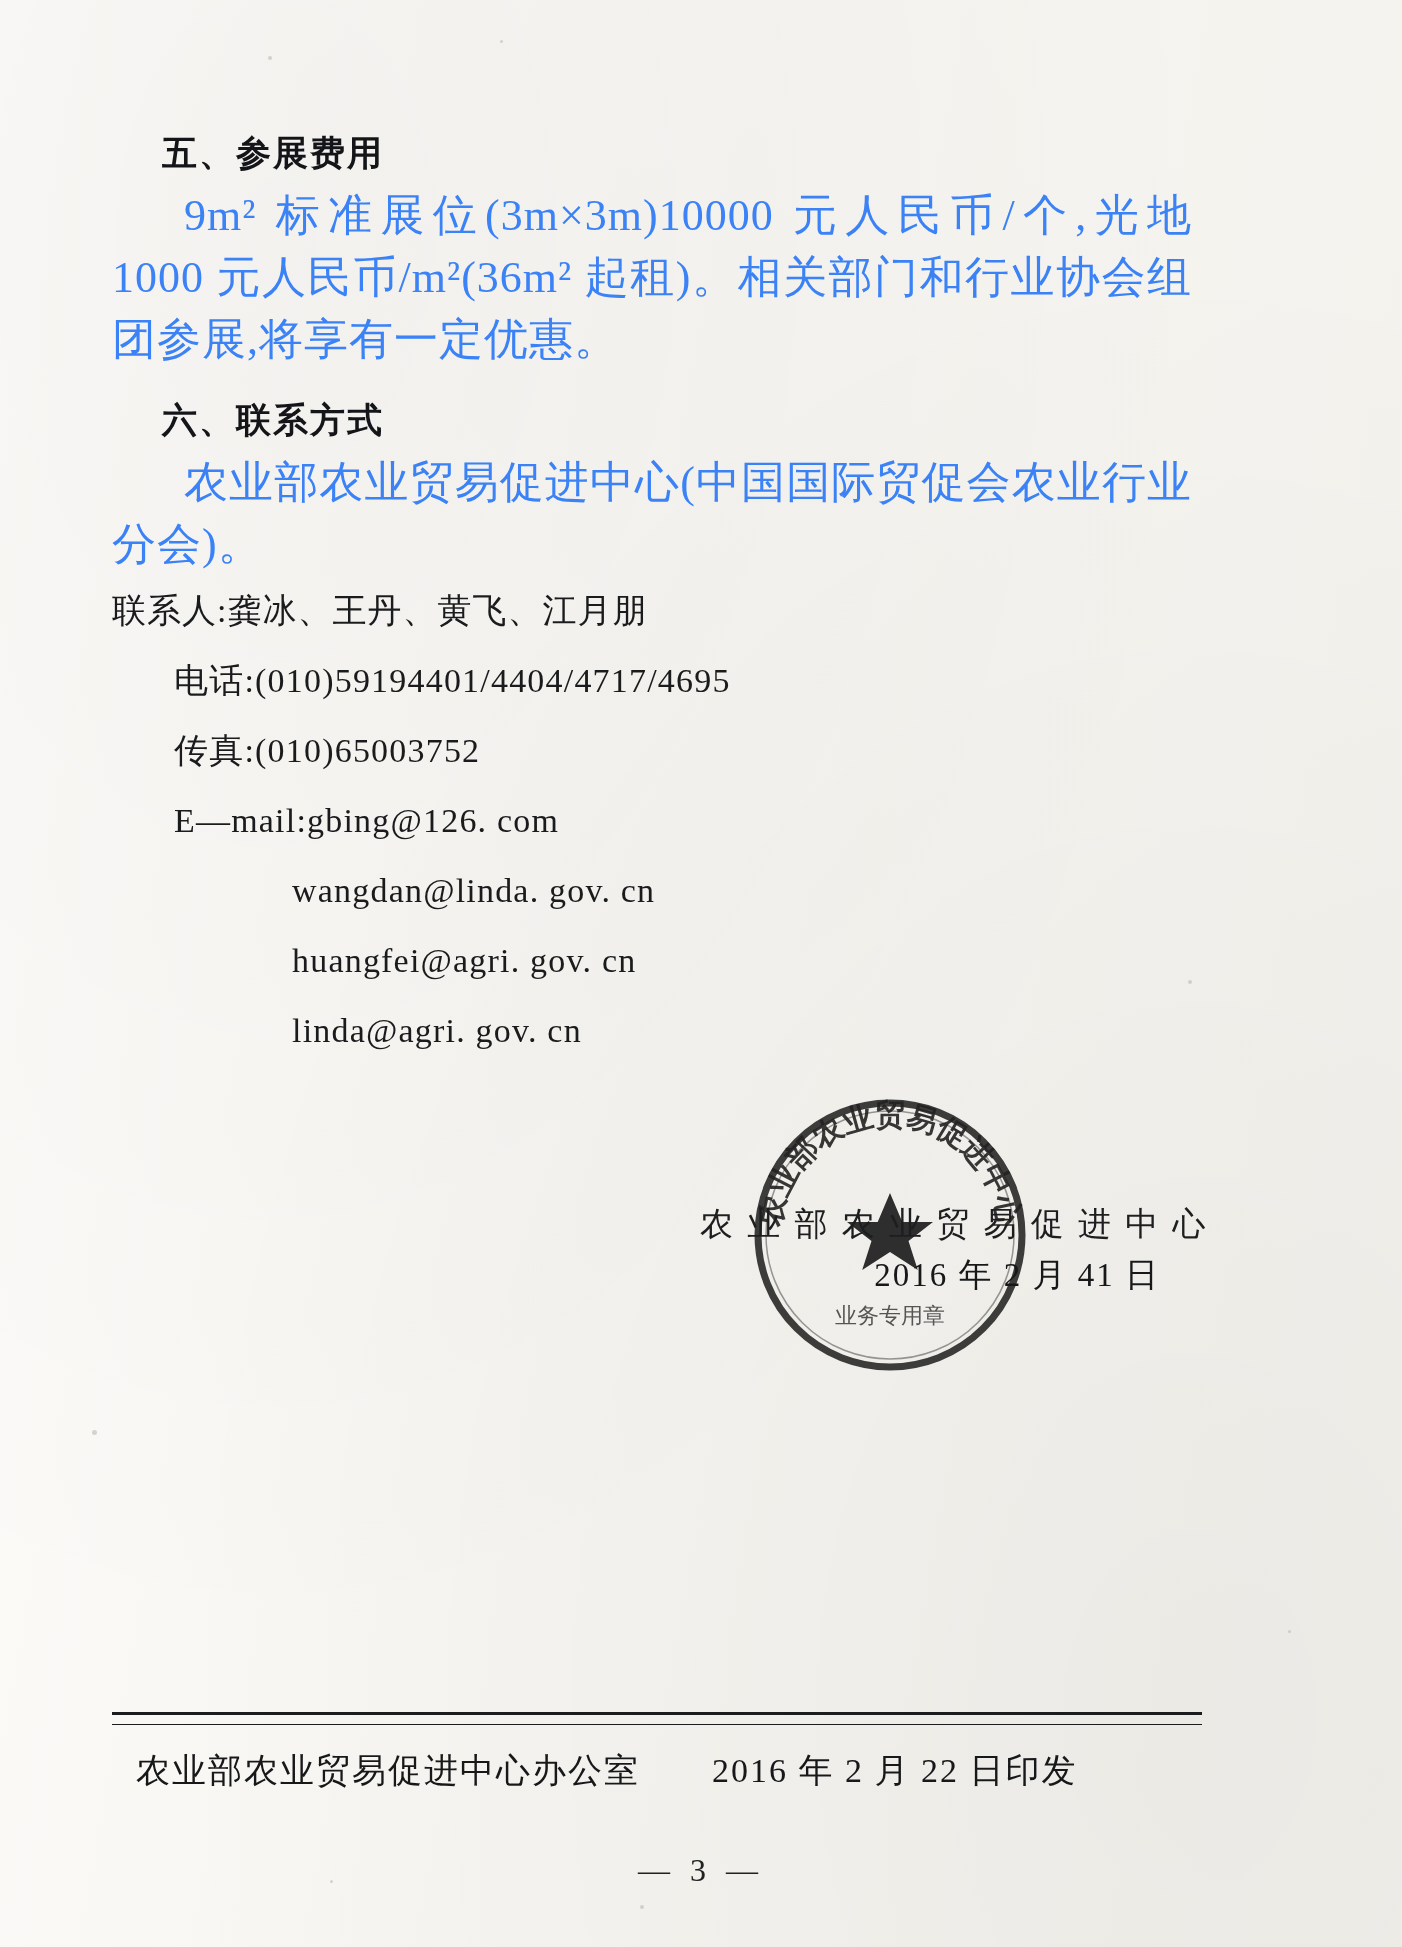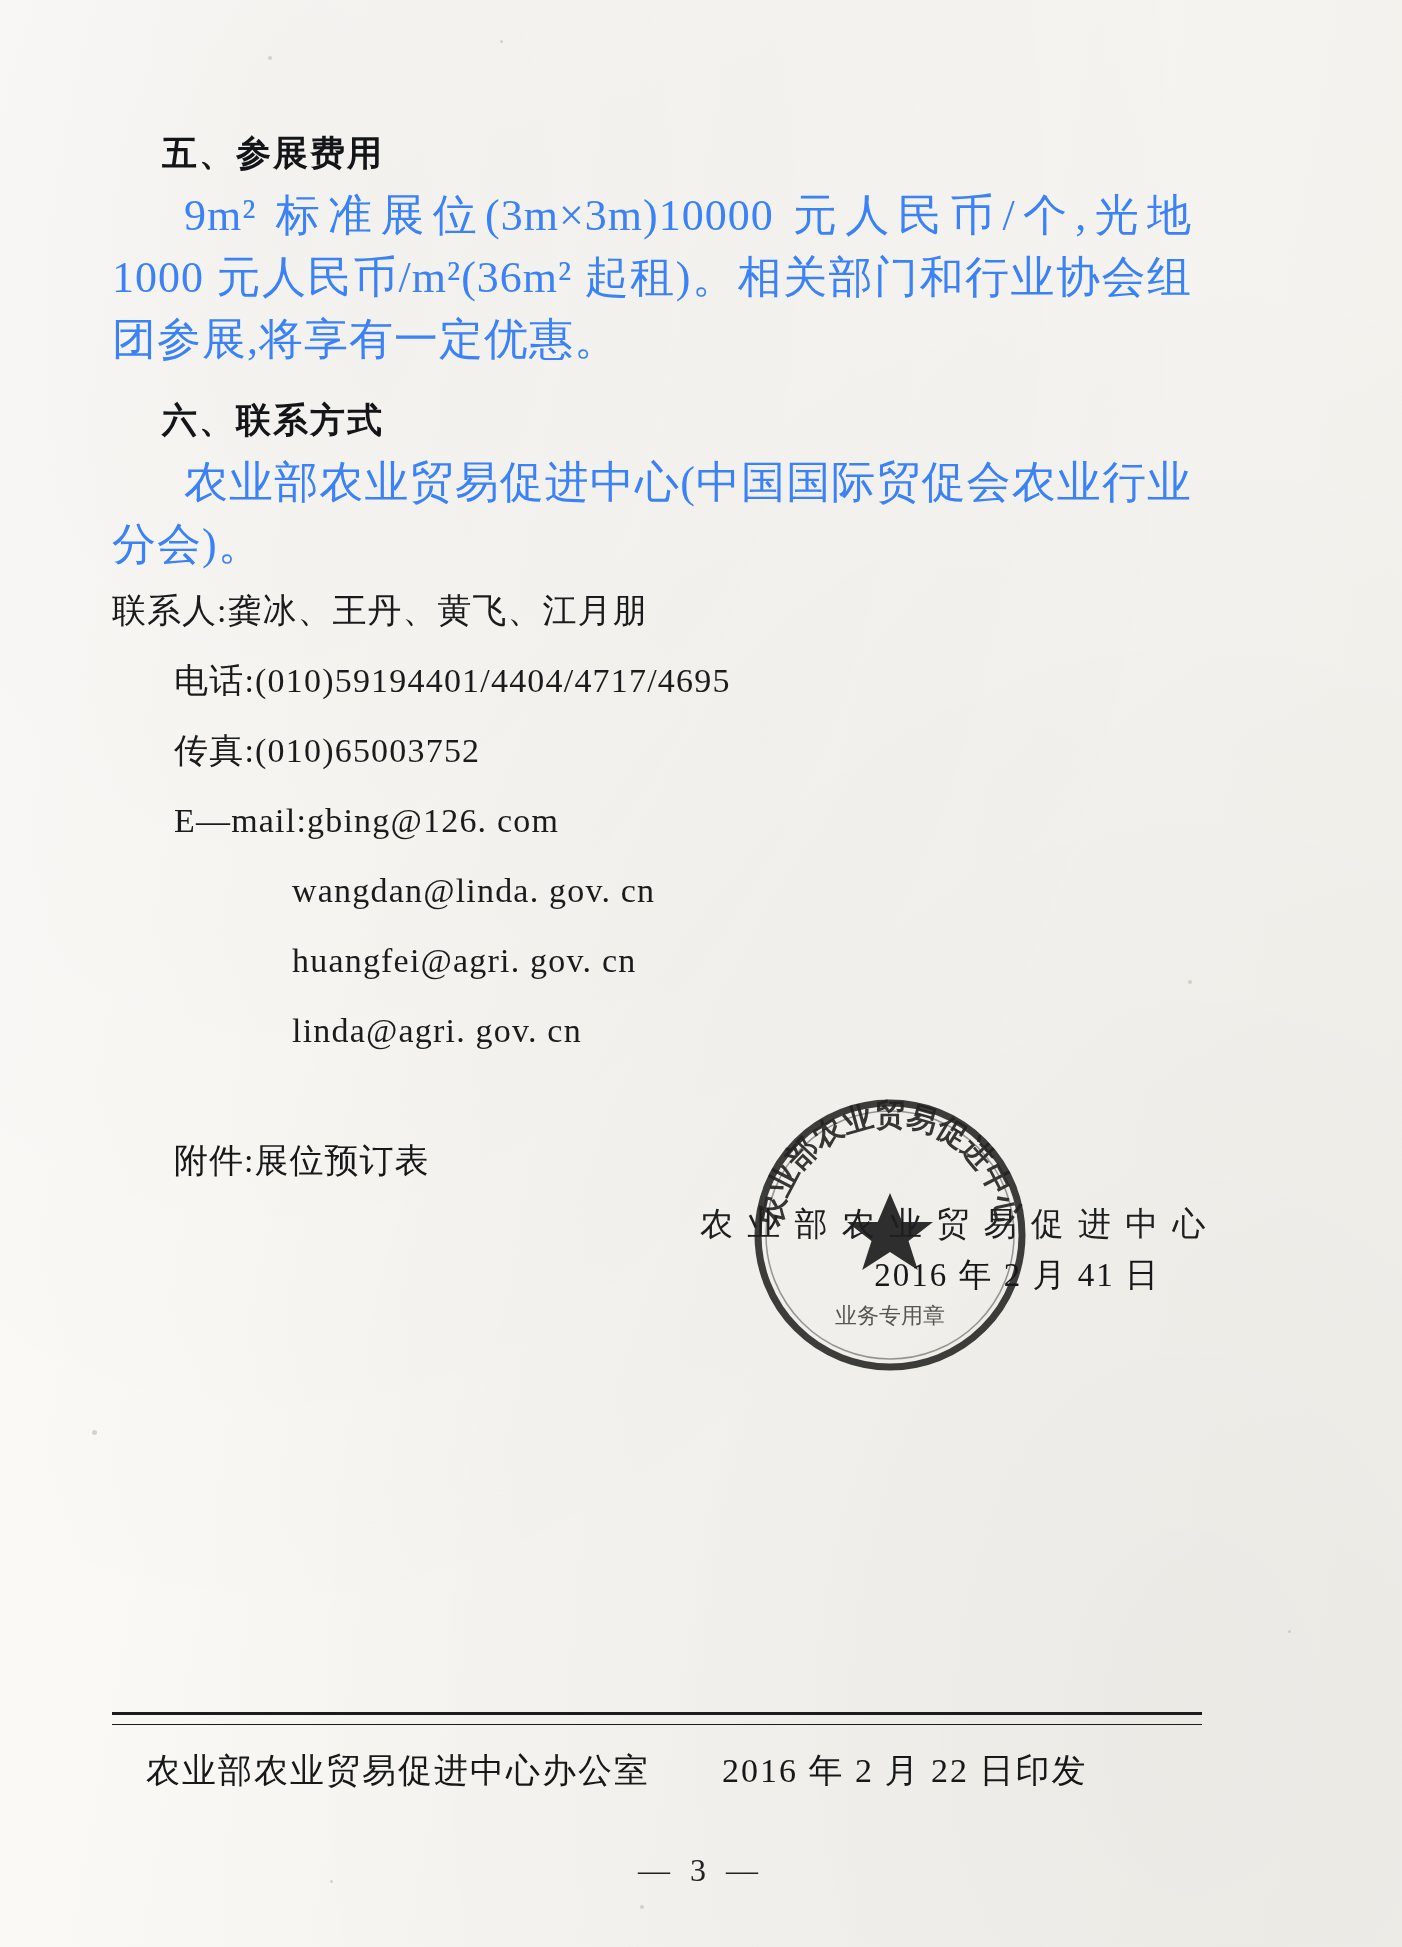--- a/index.html
+++ b/index.html
@@ -123,21 +123,21 @@
     width: 1090px;
     height: 0;
     border-top: 3px solid #1b1c1e;
   }
   .footer-rule.second {
     top: 1724px;
     border-top: 1px solid #1b1c1e;
   }
   .footer-row {
     position: absolute;
-    left: 118px;
+    left: 108px;
     top: 1748px;
     width: 1090px;
     display: flex;
     align-items: center;
   }
   .footer-left {
     font-size: 34px;
     letter-spacing: 2px;
     padding-left: 28px;
   }
@@ -185,21 +185,20 @@
     <p class="line-item">联系人:龚冰、王丹、黄飞、江月朋</p>
     <p class="line-item pad-l mono-ish">电话:(010)59194401/4404/4717/4695</p>
     <p class="line-item pad-l mono-ish">传真:(010)65003752</p>
     <p class="line-item pad-l mono-ish">E—mail:gbing@126. com</p>
     <p class="line-item pad-l-big mono-ish">wangdan@linda. gov. cn</p>
     <p class="line-item pad-l-big mono-ish">huangfei@agri. gov. cn</p>
     <p class="line-item pad-l-big mono-ish">linda@agri. gov. cn</p>
 
     <div style="height:72px"></div>
 
-    <p class="attach">附件:展位预订表</p>
   </div>
 
   <div class="seal">
     <svg width="300" height="300" viewBox="0 0 300 300" xmlns="http://www.w3.org/2000/svg">
       <defs>
         <path id="sealArc" d="M 40,150 A 110,110 0 0 1 260,150"></path>
       </defs>
       <circle cx="150" cy="150" r="132" fill="none" stroke="#1c1c1c" stroke-width="7" opacity="0.85"></circle>
       <circle cx="150" cy="150" r="124" fill="none" stroke="#3a3a3a" stroke-width="1.5" opacity="0.5"></circle>
       <text font-family="DejaVu Sans, sans-serif" font-size="30" font-weight="700" fill="#222" opacity="0.9">

